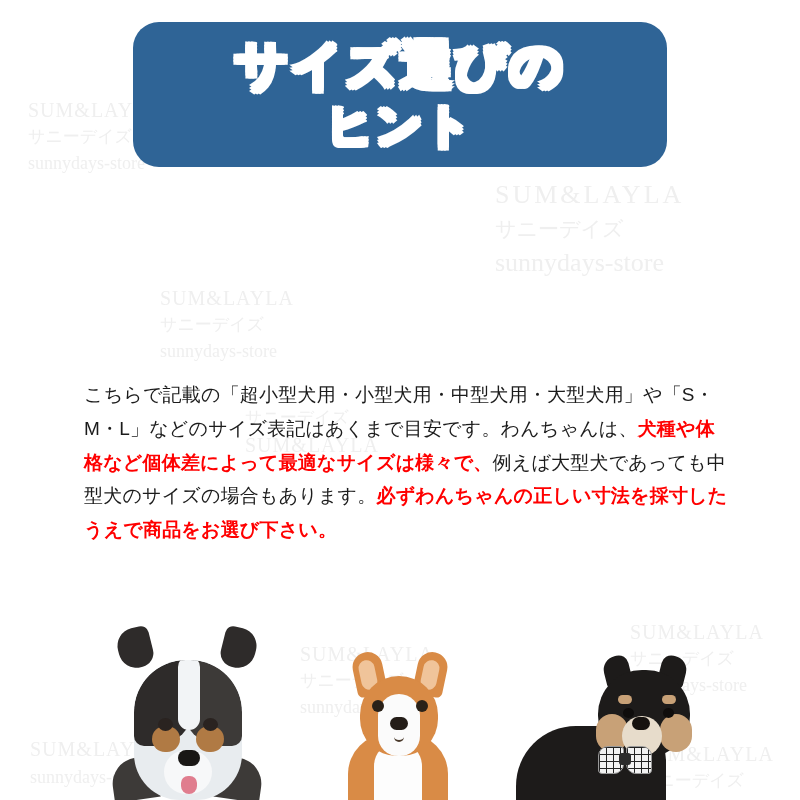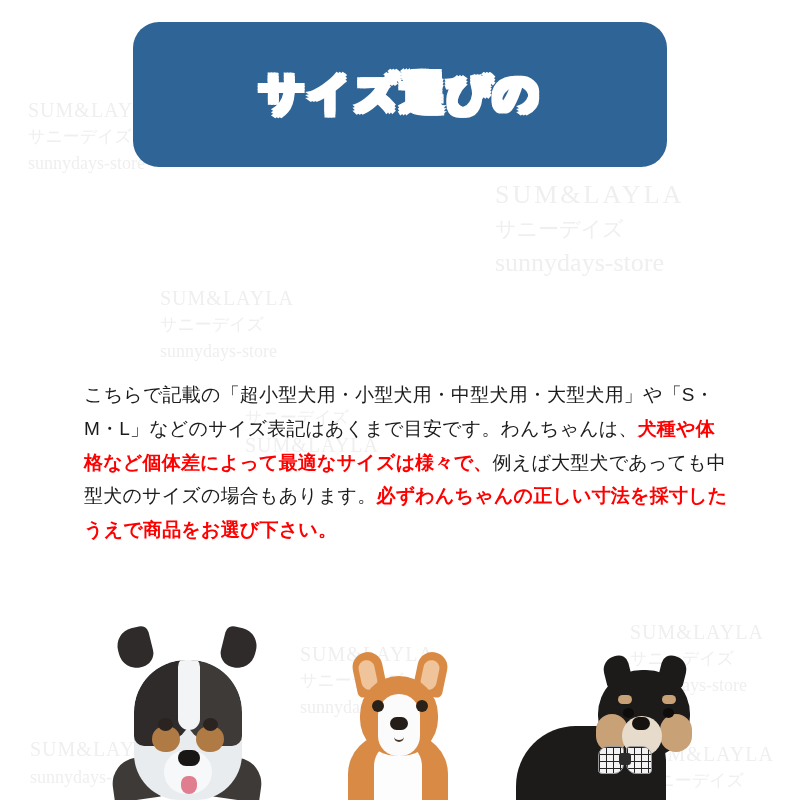--- a/index.html
+++ b/index.html
@@ -71,21 +71,21 @@
     color: #ffffff;
     font-weight: bold;
     font-family: "Liberation Sans", sans-serif;
     letter-spacing: 2px;
     text-shadow:
       -3px -3px 0 #ffffff, 3px -3px 0 #ffffff,
       -3px  3px 0 #ffffff, 3px  3px 0 #ffffff,
       -3px  0   0 #ffffff, 3px  0   0 #ffffff,
        0   -3px 0 #ffffff, 0    3px 0 #ffffff;
   }
-  .banner-line1 { font-size: 44px; line-height: 1.15; font-family: Liberation Serif, serif; }
+  .banner-line1 { font-size: 52px; line-height: 1.15; font-family: Liberation Serif, serif; }
   .banner-line2 { font-size: 46px; line-height: 1.2; margin-top: 2px; }
 
   
   .body-copy {
     position: absolute;
     left: 84px;
     top: 206px;
     width: 640px;
     font-size: 21.5px;
     line-height: 1.78;
@@ -331,20 +331,21 @@
   </div>
   <div class="wm wm-h">
     <div class="l1">SUM&amp;LAYLA</div>
     <div class="l2">サニーデイズ</div>
     <div class="l3">sunnydays-store</div>
   </div>
 
   <div class="banner">
     <div class="banner-text">
       <div class="banner-line1">サイズ選びの</div>
+      <div class="banner-line2">ヒント</div>
     </div>
   </div>
 
 
   <div class="para2">
     <span class="blk">こちらで記載の「超小型犬用・小型犬用・中型犬用・大型犬用」や「S・M・L」などのサイズ表記はあくまで目安です。わんちゃんは、</span><span class="red">犬種や体格など個体差によって最適なサイズは様々で、</span><span class="blk">例えば大型犬であっても中型犬のサイズの場合もあります。</span><span class="red">必ずわんちゃんの正しい寸法を採寸したうえで商品をお選び下さい。</span>
   </div>
 
   <div class="dogs">
 

